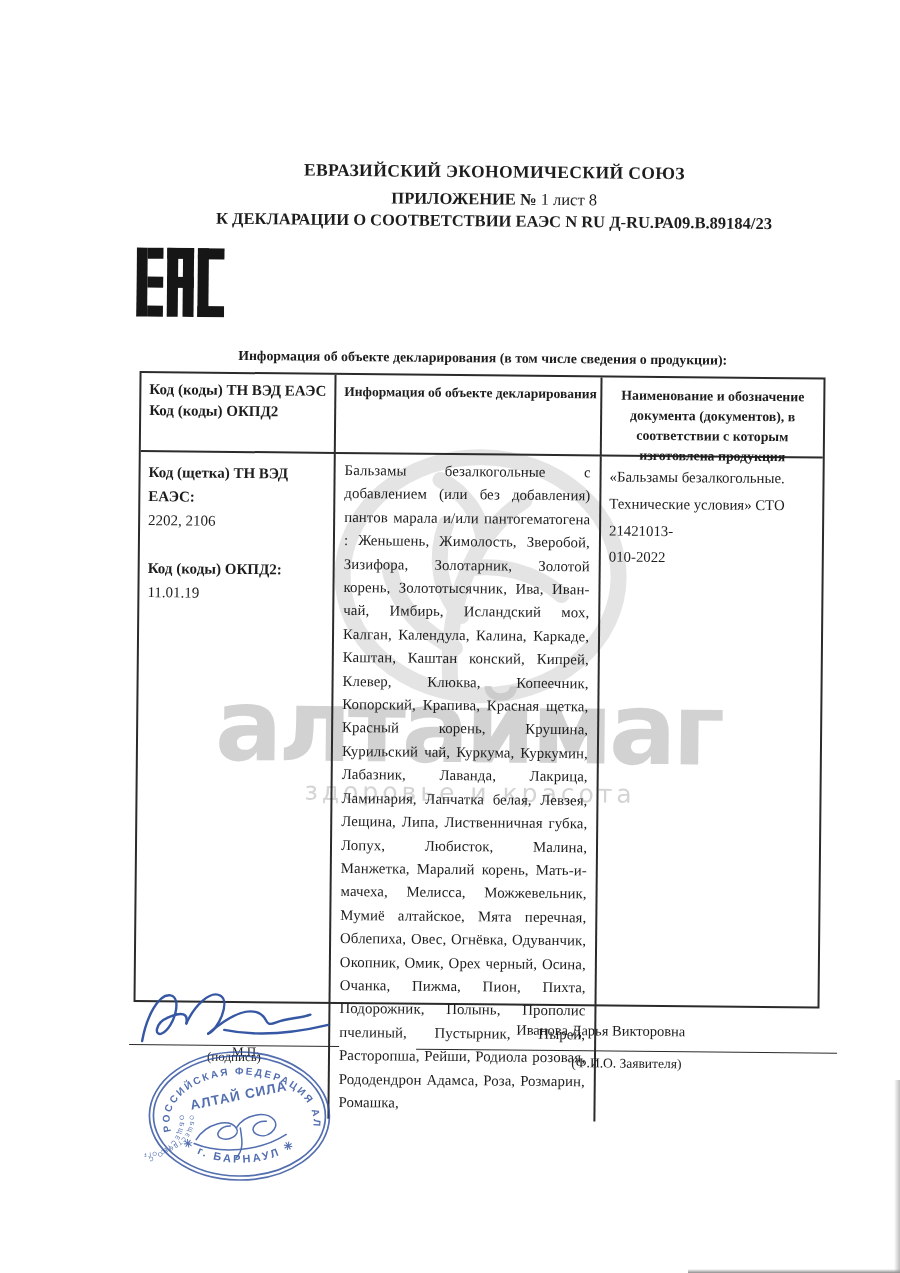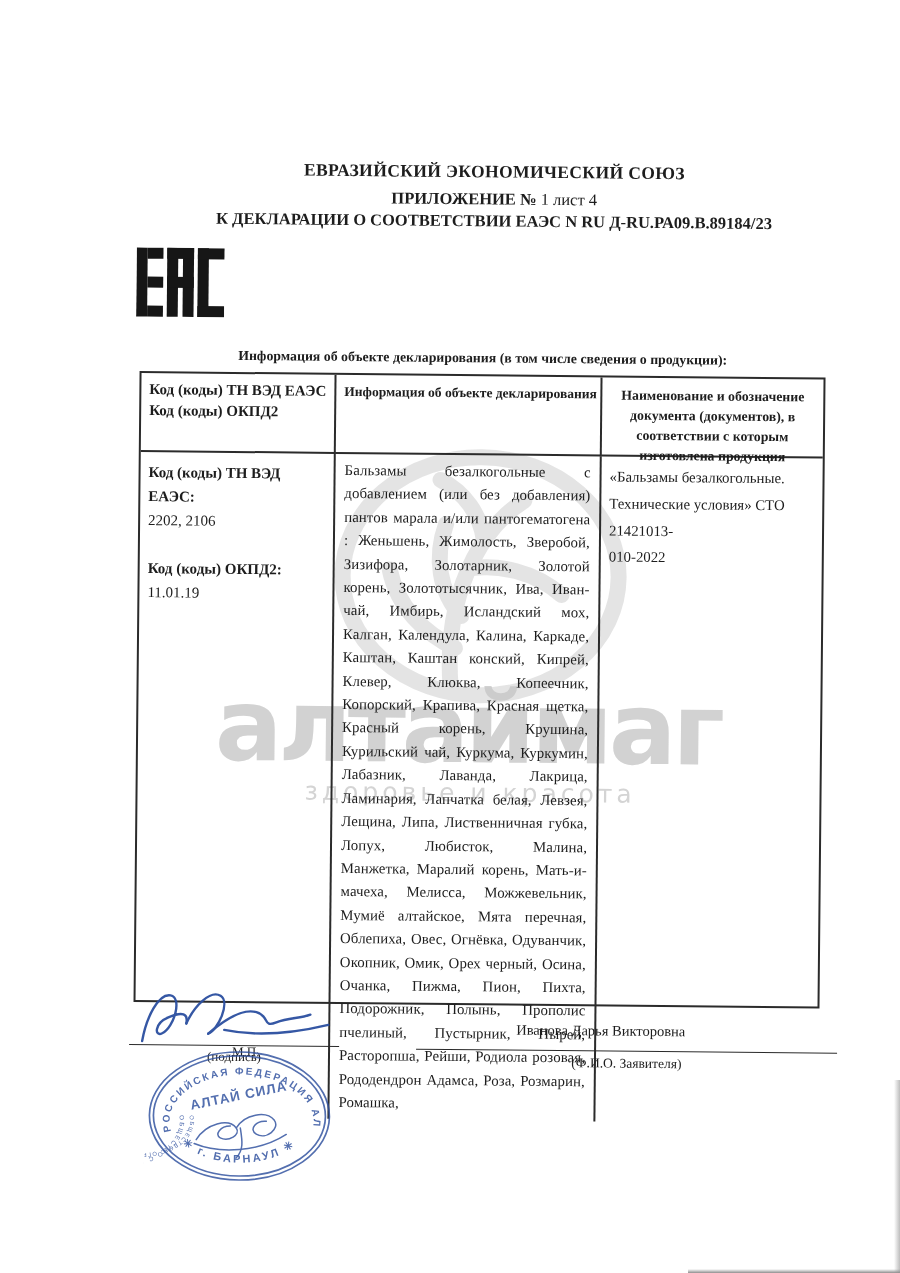--- a/index.html
+++ b/index.html
@@ -93,21 +93,21 @@
       <path d="M 128 168 C 106 144 100 110 112 76"></path>
       <path d="M 138 120 C 164 116 200 122 228 146"></path>
       <path d="M 150 92 C 146 66 130 44 106 32"></path>
     </g>
   </svg>
   <div class="wm-brand">алтаймаг</div>
   <div class="wm-tagline">здоровье и красота</div>
 
   <div class="doc-header">
     <div class="l1">ЕВРАЗИЙСКИЙ ЭКОНОМИЧЕСКИЙ СОЮЗ</div>
-    <div class="l2"><b>ПРИЛОЖЕНИЕ №</b><span> 1 лист 4</span></div>
+    <div class="l2"><b>ПРИЛОЖЕНИЕ №</b><span> 1 лист 8</span></div>
     <div class="l3">К ДЕКЛАРАЦИИ О СООТВЕТСТВИИ ЕАЭС N RU Д-RU.РА09.В.89184/23</div>
   </div>
 
   <svg class="eac" width="88" height="70" viewBox="0 0 92 72">
     <g fill="#161616">
       <rect x="0" y="0" width="11.5" height="72"></rect>
       <rect x="11.5" y="0" width="16.5" height="11.5"></rect>
       <rect x="11.5" y="30.2" width="16.5" height="11.5"></rect>
       <rect x="11.5" y="60.5" width="16.5" height="11.5"></rect>
       <rect x="32" y="0" width="11.5" height="72"></rect>
@@ -124,21 +124,21 @@
 
   <div class="doc-table">
     <div class="cell hdr h-col1">
       <div>Код (коды) ТН ВЭД ЕАЭС</div>
       <div>Код (коды) ОКПД2</div>
     </div>
     <div class="cell hdr h-col2">Информация об объекте декларирования</div>
     <div class="cell hdr h-col3 last">Наименование и обозначение документа (документов), в соответствии с которым изготовлена продукция</div>
 
     <div class="cell b-col1">
-      <div><span class="lbl">Код (коды) ТН ВЭД ЕАЭС:</span></div>
+      <div><span class="lbl">Код (щетка) ТН ВЭД ЕАЭС:</span></div>
       <div>2202, 2106</div>
       <div class="gap"></div>
       <div><span class="lbl">Код (коды) ОКПД2:</span><span> 11.01.19</span></div>
     </div>
     <div class="cell b-col2">Бальзамы безалкогольные с добавлением (или без добавления) пантов марала и/или пантогематогена : Женьшень, Жимолость, Зверобой, Зизифора, Золотарник, Золотой корень, Золототысячник, Ива, Иван-чай, Имбирь, Исландский мох, Калган, Календула, Калина, Каркаде, Каштан, Каштан конский, Кипрей, Клевер, Клюква, Копеечник, Копорский, Крапива, Красная щетка, Красный корень, Крушина, Курильский чай, Куркума, Куркумин, Лабазник, Лаванда, Лакрица, Ламинария, Лапчатка белая, Левзея, Лещина, Липа, Лиственничная губка, Лопух, Любисток, Малина, Манжетка, Маралий корень, Мать-и-мачеха, Мелисса, Можжевельник, Мумиё алтайское, Мята перечная, Облепиха, Овес, Огнёвка, Одуванчик, Окопник, Омик, Орех черный, Осина, Очанка, Пижма, Пион, Пихта, Подорожник, Полынь, Прополис пчелиный, Пустырник, Пырей, Расторопша, Рейши, Родиола розовая, Рододендрон Адамса, Роза, Розмарин, Ромашка,</div>
     <div class="cell b-col3 last">
       <div>«Бальзамы безалкогольные.</div>
       <div>Технические условия» СТО 21421013-</div>
       <div>010-2022</div>
     </div>

